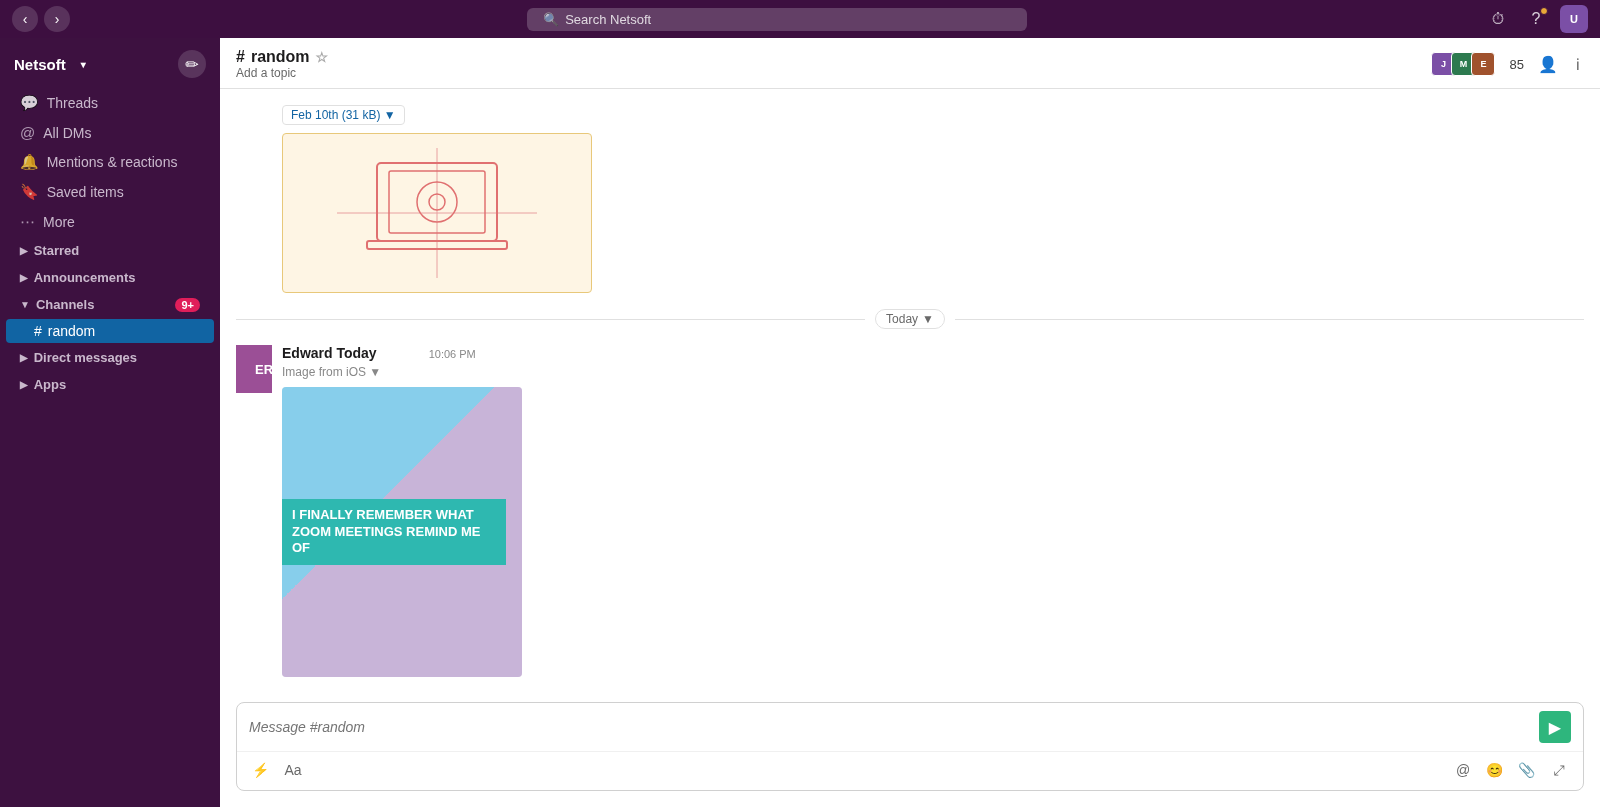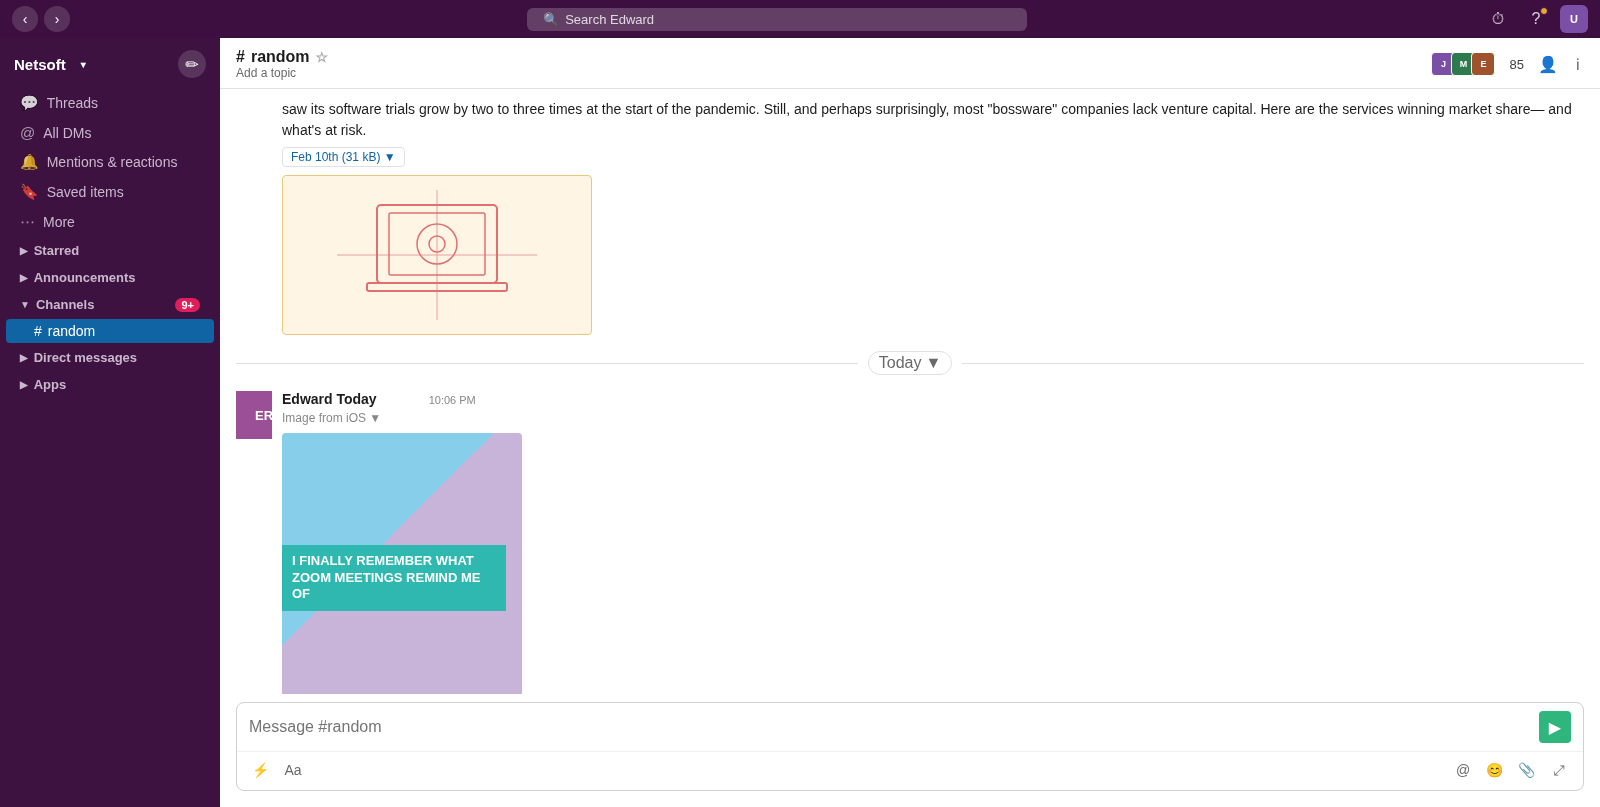--- a/index.html
+++ b/index.html
@@ -255,21 +255,21 @@
     .date-divider::before, .date-divider::after {
       content: '';
       flex: 1;
       height: 1px;
       background: #e0e0e0;
     }
     .date-badge {
       border: 1px solid #e0e0e0;
       border-radius: 12px;
       padding: 2px 10px;
-      font-size: 16px;
+      font-size: 12px;
       color: #696969;
       cursor: pointer;
       display: flex; align-items: center; gap: 4px;
       white-space: nowrap;
     }
 
     .message-group {
       display: flex;
       gap: 10px;
       margin-bottom: 16px;
@@ -442,23 +442,24 @@
     }
     .message-input-top {
       display: flex;
       align-items: center;
       padding: 8px 12px;
     }
     .message-input-field {
       flex: 1;
       border: none;
       outline: none;
-      font-size: 16px;
+      font-size: 14px;
       color: #aaa;
       background: transparent;
+      font-style: italic;
     }
     .send-btn {
       background: #2eb67d;
       border: none;
       border-radius: 4px;
       width: 32px; height: 32px;
       display: flex; align-items: center; justify-content: center;
       cursor: pointer;
       color: #fff;
       font-size: 16px;
@@ -498,21 +499,21 @@
 </head>
 <body>
 
 <div id="topbar">
   <div class="nav-arrows">
     <button class="nav-btn">‹</button>
     <button class="nav-btn">›</button>
   </div>
   <div class="search-bar">
     <span class="search-icon">🔍</span>
-    <span>Search Edward</span>
+    <span>Search Netsoft</span>
   </div>
   <div class="right-icons">
     <button class="icon-btn" style="color:rgba(255,255,255,0.8);background:none;border:none;font-size:16px;cursor:pointer;width:28px;height:28px;display:flex;align-items:center;justify-content:center;">⏱</button>
     <button class="icon-btn" style="color:rgba(255,255,255,0.8);background:none;border:none;font-size:16px;cursor:pointer;width:28px;height:28px;display:flex;align-items:center;justify-content:center;position:relative;">
       <span>?</span>
       <span class="notif-dot"></span>
     </button>
     <div class="avatar-sm" style="background:#7b4fa6;">U</div>
   </div>
 </div>
@@ -599,21 +600,20 @@
         <button class="header-icon-btn">👤</button>
         <button class="header-icon-btn">ℹ</button>
       </div>
     </div>
 
     <div id="messages-area">
 
       <div class="message-group">
         <div style="width:36px;flex-shrink:0;"></div>
         <div class="msg-content">
-          <div class="msg-text">saw its software trials grow by two to three times at the start of the pandemic. Still, and perhaps surprisingly, most "bossware" companies lack venture capital. Here are the services winning market share— and what's at risk.</div>
           <div class="file-tag">Feb 10th (31 kB) ▼</div>
           
           <div class="image-preview-laptop">
             <svg class="laptop-svg" viewBox="0 0 200 130">
 
               <rect width="200" height="130" fill="#fef5e4"></rect>
 
               <line x1="100" y1="0" x2="100" y2="130" stroke="#e8a0a0" stroke-width="1"></line>
               <line x1="0" y1="65" x2="200" y2="65" stroke="#e8a0a0" stroke-width="1"></line>
 

